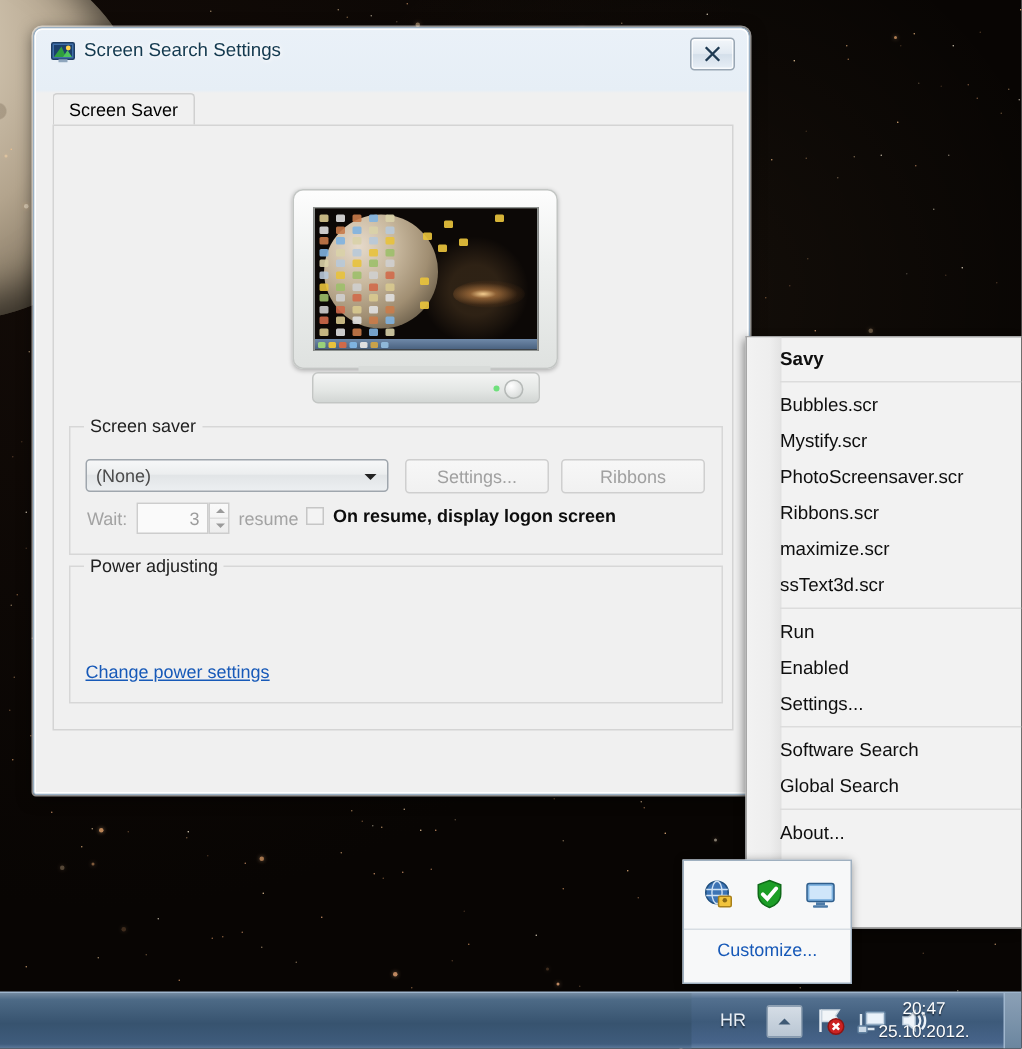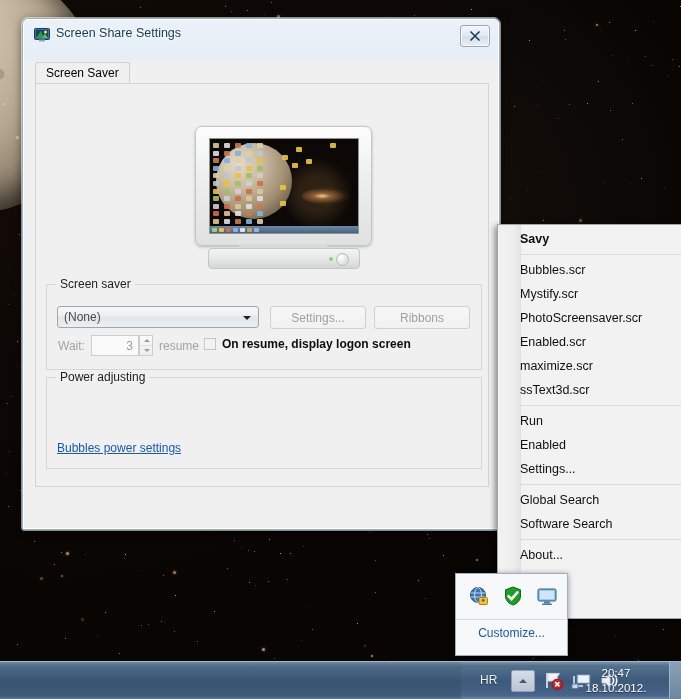--- a/index.html
+++ b/index.html
@@ -597,21 +597,21 @@
       <span id="title-icon">
         <svg width="16" height="16" viewBox="0 0 16 16">
           <rect x="0.5" y="1.5" width="15" height="11" rx="1" fill="#3f6ea8" stroke="#1d3c63"></rect>
           <rect x="2" y="3" width="12" height="8" fill="#1b3f6b"></rect>
           <path d="M2 11 L7 4 L10 11 Z" fill="#2f9e3f"></path>
           <path d="M8 11 L11 6.5 L14 11 Z" fill="#4fc45c"></path>
           <circle cx="11.5" cy="5" r="1.6" fill="#ffd34d"></circle>
           <rect x="5" y="12.5" width="6" height="2" fill="#8fa6bd"></rect>
         </svg>
       </span>
-      <span id="title-text">Screen Share Settings</span>
+      <span id="title-text">Screen Search Settings</span>
       <div id="close-btn">
         <svg width="12" height="12" viewBox="0 0 12 12">
           <path d="M1.5 1.5 L10.5 10.5 M10.5 1.5 L1.5 10.5" stroke="#1e3a52" stroke-width="1.6" fill="none"></path>
         </svg>
       </div>
     </div>
 
     <div id="tabstrip">
       <div id="tab-screensaver">
         <span>Screen Saver</span>
@@ -736,47 +736,47 @@
             </div>
         </div>
         <span id="minutes-label" class="lbl-dim">resume</span>
 
         <div id="resume-check"></div>
         <span id="resume-label">On resume, display logon screen</span>
       </div>
 
       <div class="group" style="left:10px;top:293px;width:434px;height:90px;">
         <span class="glabel">Power adjusting</span>
-        <span id="pm-link">Bubbles power settings</span>
+        <span id="pm-link">Change power settings</span>
       </div>
 
     </div>
 
 
   </div>
 </div>
 
 <div id="ctxmenu">
   <div class="mgutter"></div>
   <div id="ctxmenu-items">
       <div class="mitem header">Savy</div>
       <div class="msep"></div>
       <div class="mitem">Bubbles.scr</div>
       <div class="mitem">Mystify.scr</div>
       <div class="mitem">PhotoScreensaver.scr</div>
-      <div class="mitem">Enabled.scr</div>
+      <div class="mitem">Ribbons.scr</div>
       <div class="mitem">maximize.scr</div>
       <div class="mitem">ssText3d.scr</div>
       <div class="msep"></div>
       <div class="mitem">Run</div>
       <div class="mitem">Enabled</div>
       <div class="mitem">Settings...</div>
       <div class="msep"></div>
+      <div class="mitem">Software Search</div>
       <div class="mitem">Global Search</div>
-      <div class="mitem">Software Search</div>
       <div class="msep"></div>
       <div class="mitem">About...</div>
       <div class="mitem">Exit</div>
       <div class="mitem">Share it</div>
     </div>
 </div>
 
 <div id="traypopup">
   <div id="tray-icons">
     <span class="trayicon" style="left:12px;">
@@ -836,17 +836,17 @@
     <span class="tbicon" style="left:138px;">
       <svg width="21" height="21" viewBox="0 0 21 21">
         <path d="M3 8 H6.5 L11 4 V17 L6.5 13 H3 Z" fill="#eef4fa" stroke="#c7d6e3"></path>
         <path d="M13.2 7 A5.5 5.5 0 0 1 13.2 14" stroke="#eef4fa" stroke-width="1.6" fill="none"></path>
         <path d="M15.6 4.8 A8.6 8.6 0 0 1 15.6 16.2" stroke="#eef4fa" stroke-width="1.6" fill="none"></path>
       </svg>
     </span>
 
     <div id="tb-clock">
       <div>20:47</div>
-      <div>18.10.2012.</div>
+      <div>25.10.2012.</div>
     </div>
     <div id="tb-showdesktop"></div>
   </div>
 </div>
 
 </body></html>

